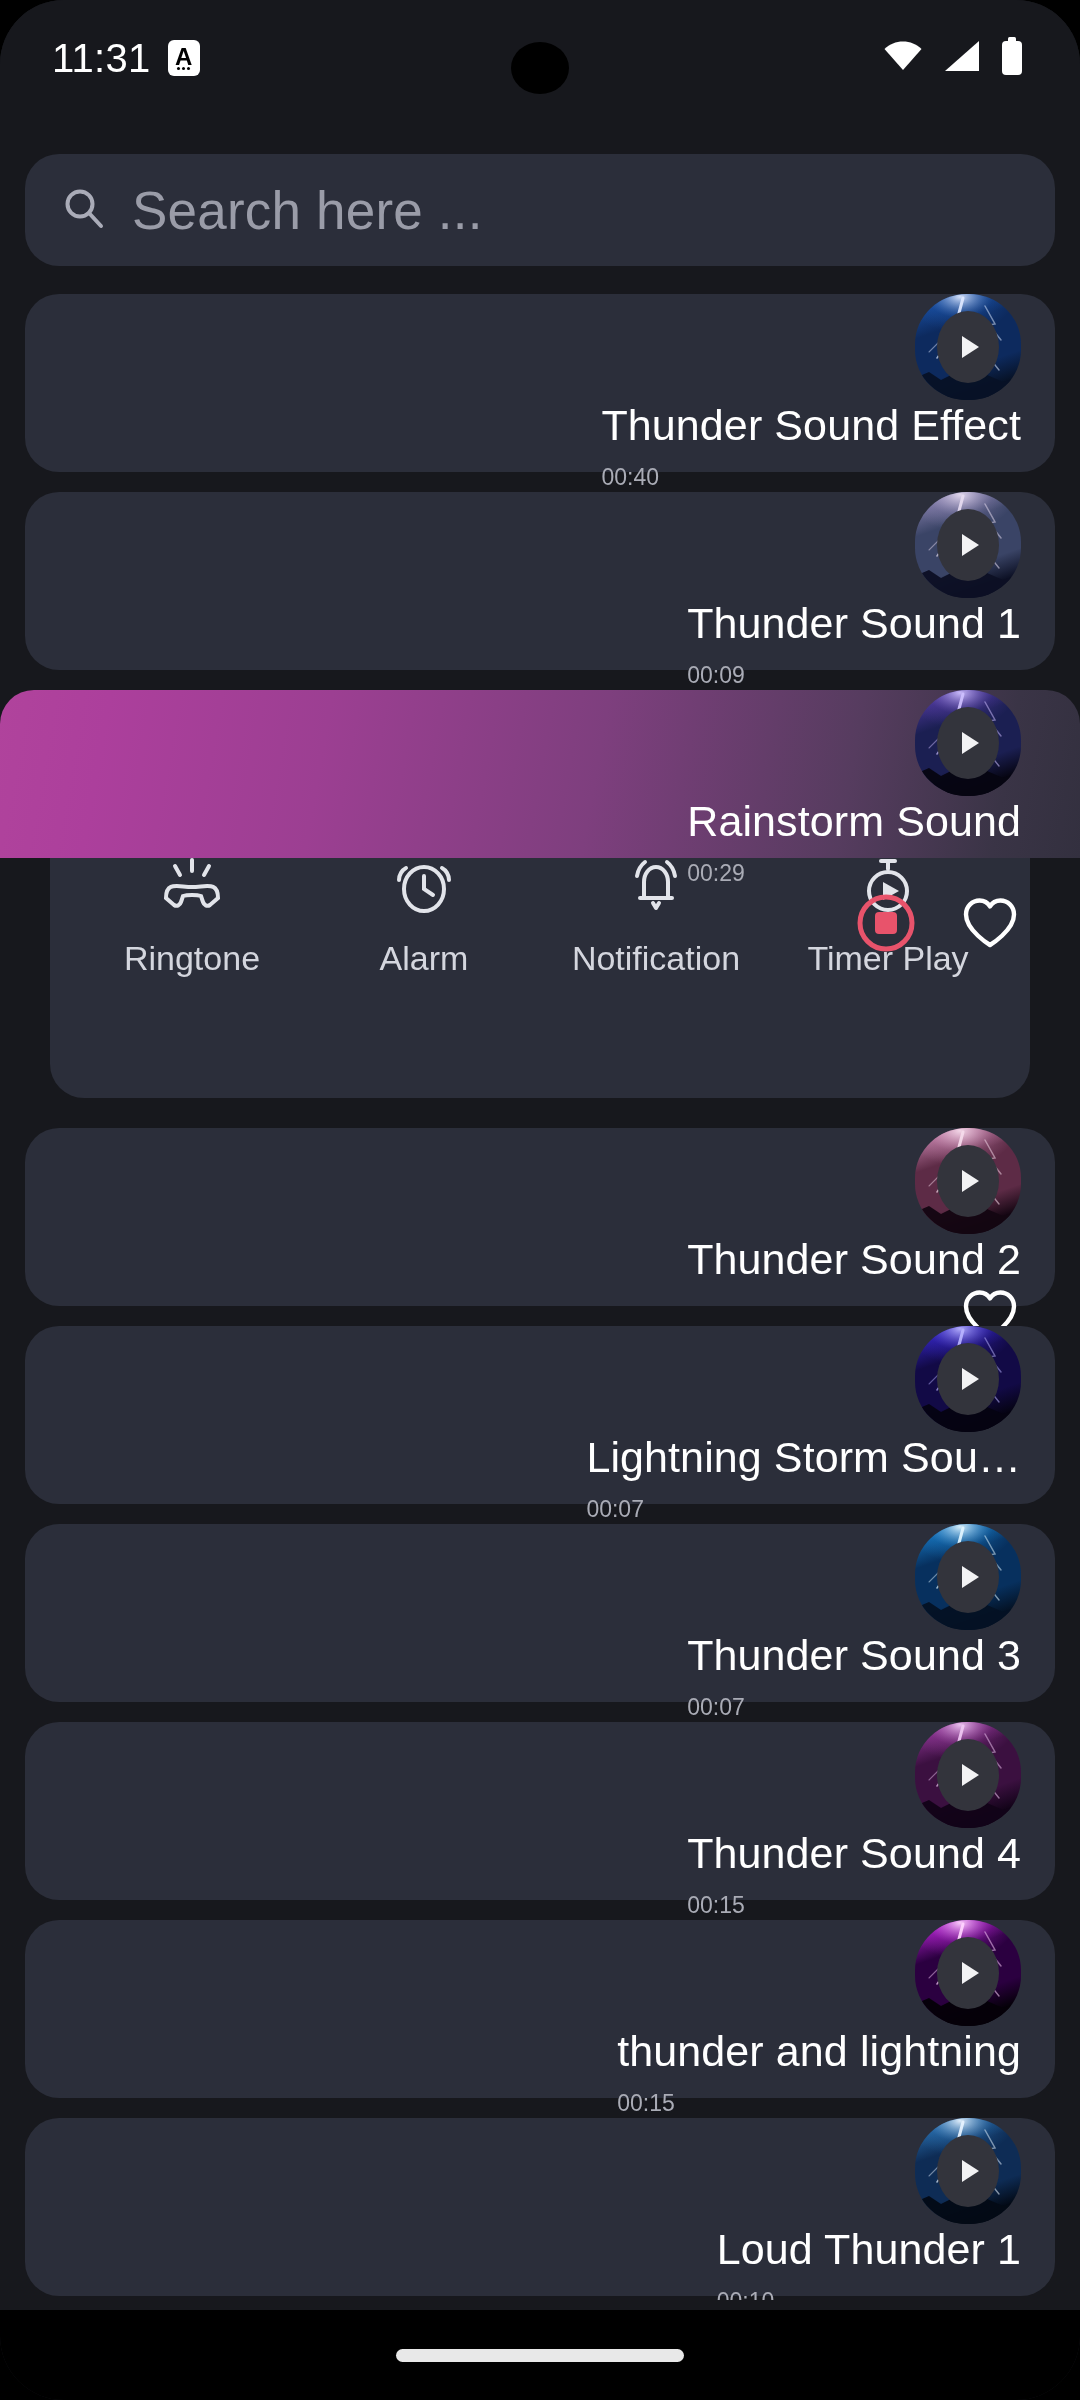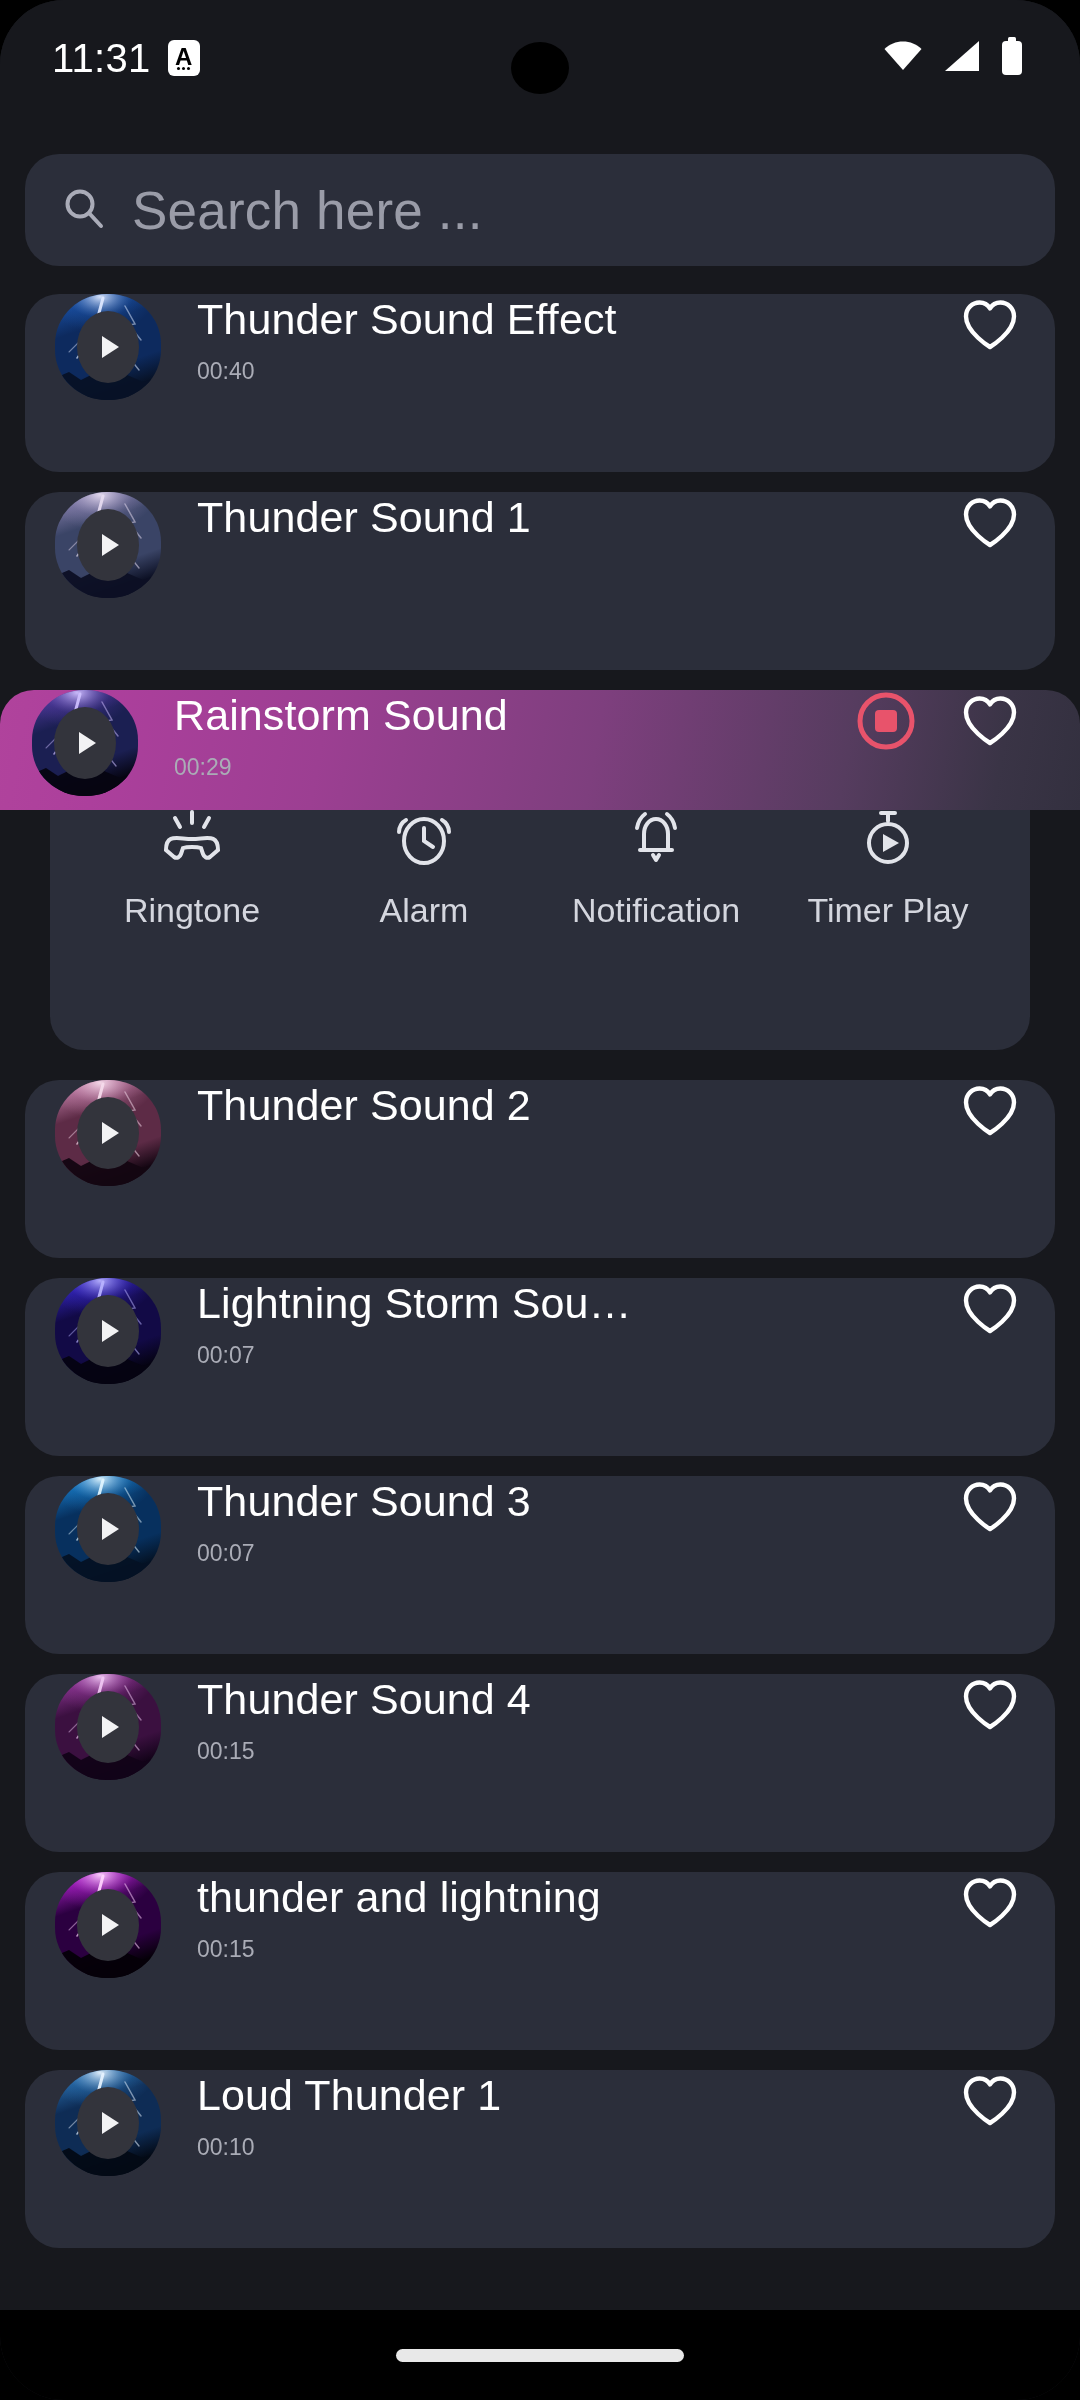--- a/index.html
+++ b/index.html
@@ -107,41 +107,42 @@
     display: flex;
     flex-direction: column;
   }
 
   .row {
     position: relative;
     height: 178px;
     background: #2b2e3a;
     border-radius: 34px;
     display: flex;
-    align-items: flex-start;
+    align-items: flex-end;
     padding: 0 34px 0 30px;
     margin-bottom: 20px;
+    flex-direction: column;
   }
 
   .row.active {
     background: linear-gradient(100deg,
         #b0439c 0%,
         #ac3f9c 10%,
         #9c3f92 30%,
         #7e3f7e 55%,
         #563c5f 78%,
         #3a3446 92%,
         #33303f 100%);
     border-radius: 34px 34px 0 0;
     margin-bottom: 0;
     margin-left: -25px;
     margin-right: -25px;
     padding-left: 32px;
     padding-right: 59px;
-    height: 120px;
+    height: 168px;
   }
 
   .thumb {
     position: relative;
     width: 106px;
     height: 106px;
     border-radius: 52px / 50px;
     overflow: hidden;
     flex: 0 0 auto;
   }
@@ -377,20 +378,21 @@
       <path d="M70 12 L80 30 L74 31 L86 46" stroke-width="1.5" opacity="0.55"></path>
     </g>
     <path d="M0 84 L14 78 L26 86 L40 79 L56 88 L72 81 L88 88 L106 82 L106 106 L0 106 Z" fill="#0c1024" opacity="0.96"></path>
   </svg>
       <div class="play-disc">
             <span class="tri"></span>
           </div>
     </div>
     <div class="meta">
       <div class="title">Thunder Sound 1</div>
+      <div class="duration">00:09</div>
     </div>
     <div class="row-actions">
 
       <span class="heart-btn">
             <svg width="56" height="52" viewBox="0 0 56 52">
   <path d="M28 48 C28 48 4 33.5 4 17.5 C4 9.2 10.4 3.5 17.6 3.5 C22.2 3.5 25.9 5.9 28 9.4 C30.1 5.9 33.8 3.5 38.4 3.5 C45.6 3.5 52 9.2 52 17.5 C52 33.5 28 48 28 48 Z" fill="none" stroke="#ffffff" stroke-width="4.4" stroke-linejoin="round"></path>
 </svg>
           </span>
     </div>
   </div>

